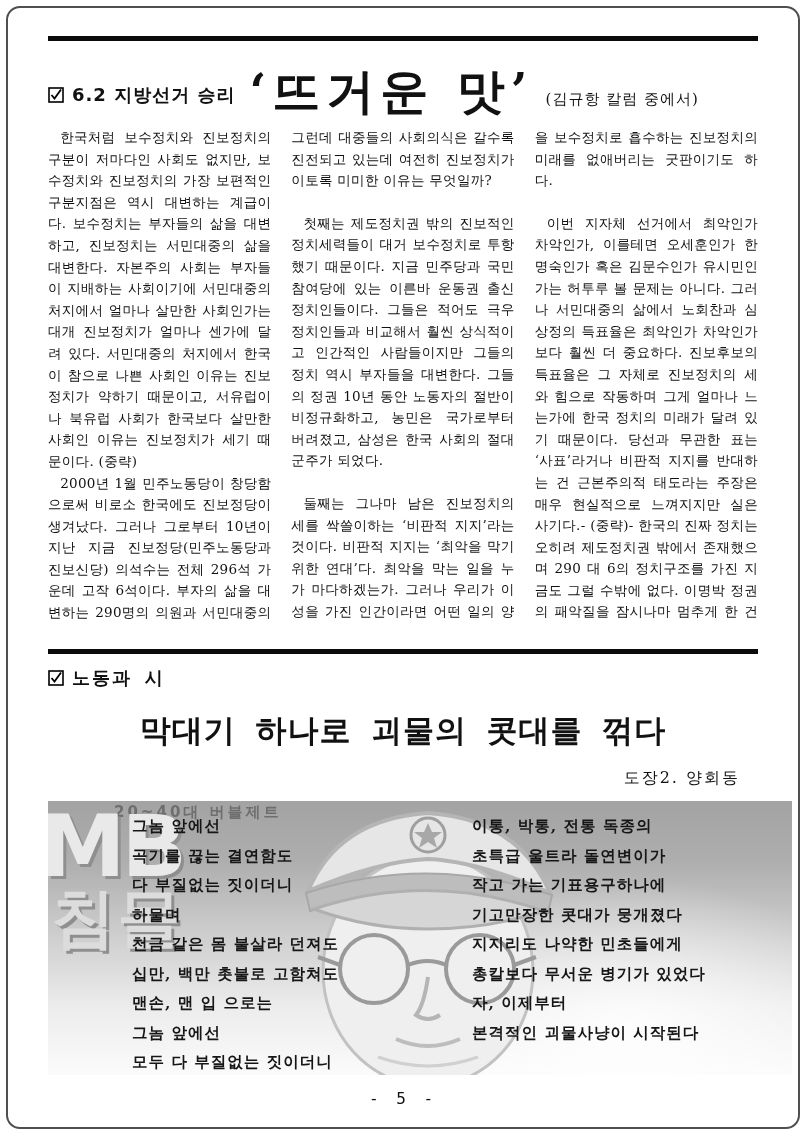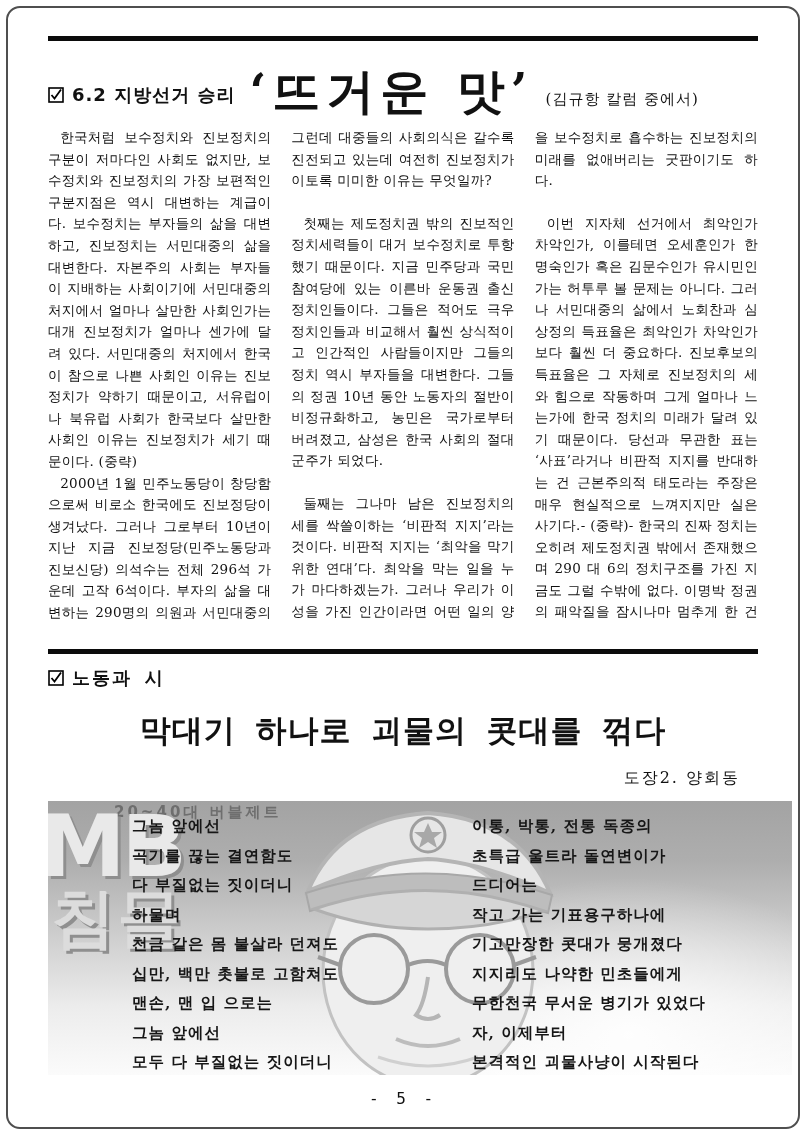--- a/index.html
+++ b/index.html
@@ -163,25 +163,24 @@
         <div>천금 같은 몸 불살라 던져도</div>
         <div>십만, 백만 촛불로 고함쳐도</div>
         <div>맨손, 맨 입 으로는</div>
         <div>그놈 앞에선</div>
         <div>모두 다 부질없는 짓이더니</div>
       </div>
 
       <div class="poem-col poem-right">
         <div>이통, 박통, 전통 독종의</div>
         <div>초특급 울트라 돌연변이가</div>
-        <div>드디어는</div>
         <div>작고 가는 기표용구하나에</div>
         <div>기고만장한 콧대가 뭉개졌다</div>
         <div>지지리도 나약한 민초들에게</div>
-        <div>무한천국 무서운 병기가 있었다</div>
+        <div>총칼보다 무서운 병기가 있었다</div>
         <div>자, 이제부터</div>
         <div>본격적인 괴물사냥이 시작된다</div>
       </div>
     </div>
 
     <div class="page-number">- 5 -</div>
 
   </div>
 </div>
 

